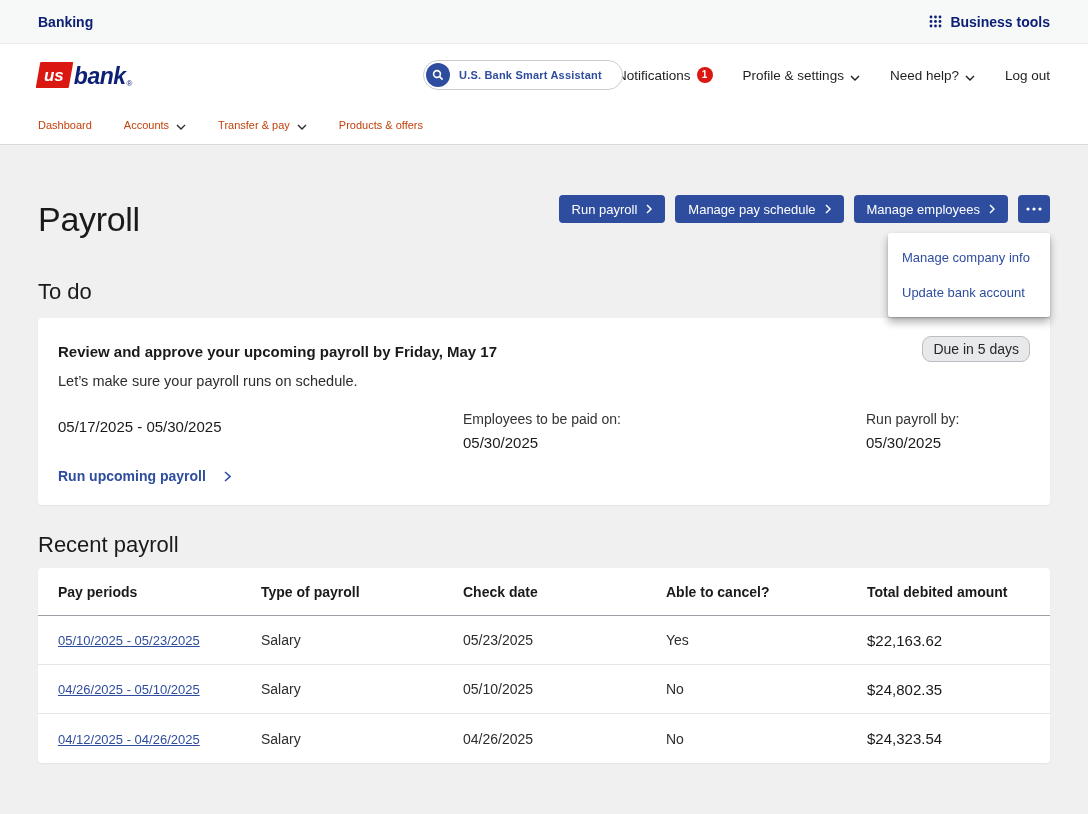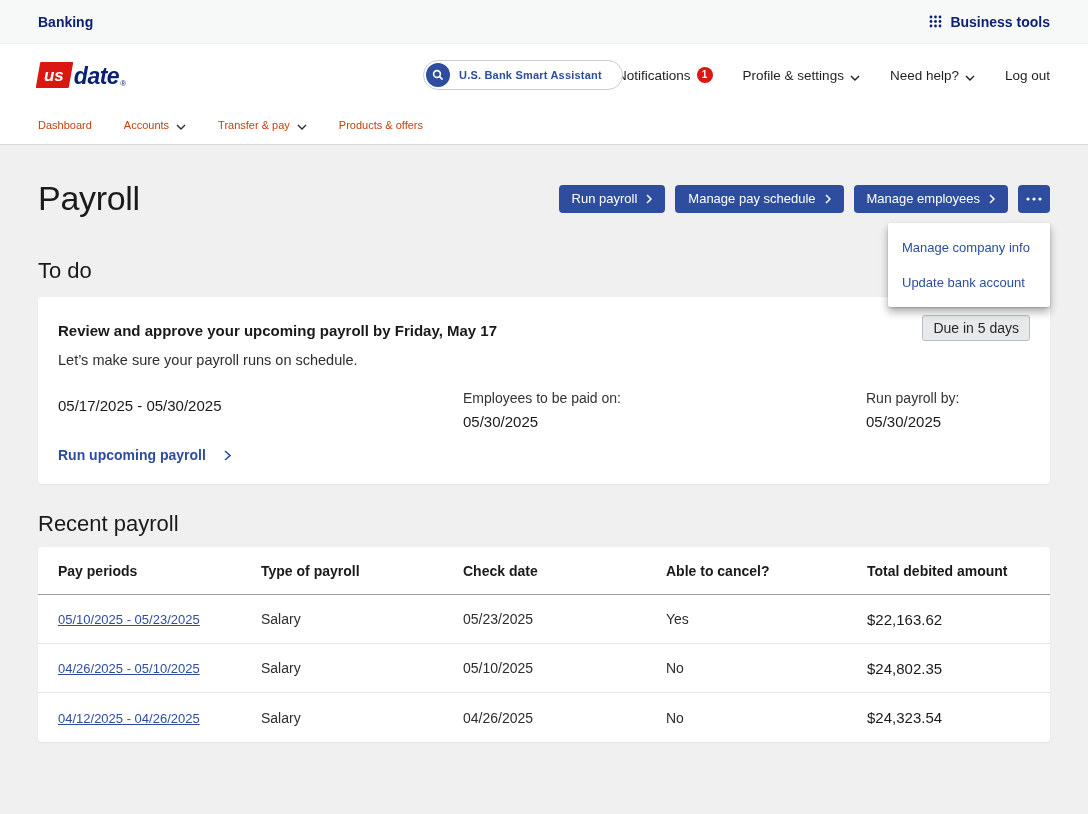--- a/index.html
+++ b/index.html
@@ -33,41 +33,41 @@
                  font-size:10px; font-weight:700; line-height:16px; text-align:center; display:inline-block; }
   .chev { display:inline-block; margin-top:2px; }
 
   
   .nav { height:39px; background:#fff; border-bottom:1px solid #d7d9da; display:flex; align-items:center; gap:32px; padding:0 38px; }
   .nav-item { font-size:11px; color:#c2410c; display:flex; align-items:center; gap:7px; }
 
   
   .main { padding:0 38px; }
   .page-head { display:flex; align-items:center; justify-content:space-between; margin-top:34px; }
-  h1 { font-size:34px; font-weight:500; color:#1a1a1a; letter-spacing:-0.3px; }
+  h1 { font-size:34px; font-weight:500; color:#1a1a1a; letter-spacing:-0.3px;margin-top:21px; }
   .actions { display:flex; align-items:center; gap:10px; position:relative; }
   .btn { height:28px; background:var(--accent_blue,#2e4d9e); color:#fff; border:none; border-radius:4px;
          font-family:inherit; font-size:13px; padding:0 13px; display:flex; align-items:center; gap:9px; cursor:pointer; }
   .btn-more { width:32px; padding:0; justify-content:center; }
 
   .menu { position:absolute; top:38px; right:0; width:162px; background:#fff; border-radius:2px; padding:7px 0;
           box-shadow:0 1px 2px rgba(0,0,0,.18), 0 5px 9px rgba(0,0,0,.32); z-index:20; }
   .menu-item { display:block; padding:10px 14px; font-size:13px; font-weight:500; color:var(--accent_blue,#2e4d9e); }
 
   h2 { font-size:22px; font-weight:500; color:#1a1a1a; }
   .h2-todo { margin:40px 0 13px; }
   .h2-recent { margin:27px 0 10px; }
 
   .card { background:#fff; border-radius:4px; box-shadow:0 1px 2px rgba(0,0,0,.05); }
 
   
   .todo-card { padding:18px 20px 20px; }
   .todo-top { display:flex; align-items:flex-start; justify-content:space-between; }
   .todo-title { font-size:15px; font-weight:700; color:#1a1a1a; padding-top:7px; }
-  .due-badge { background:var(--badge_bg,#e8e9ea); border:1px solid var(--badge_border,#babdc1); border-radius:3px;
+  .due-badge { background:var(--badge_bg,#e8e9ea); border:1px solid var(--badge_border,#babdc1); border-radius:9px;
                font-size:14px; color:#26292c; padding:4px 10px; white-space:nowrap; }
   .todo-sub { font-size:14.5px; color:#2d2d2d; margin-top:11px; }
   .todo-cols { display:grid; grid-template-columns:405px 403px 1fr; margin-top:22px; }
   .todo-label { font-size:14px; color:#333; }
   .todo-value { font-size:15px; font-weight:400; color:#1a1a1a; margin-top:7px; }
   .run-link { display:inline-flex; align-items:center; gap:18px; margin-top:17px;
               font-size:14px; font-weight:700; color:var(--accent_blue,#2e4d9e); }
 
   
   .trow { display:grid; grid-template-columns:203px 202px 203px 201px 1fr; align-items:center; padding:0 20px; }
@@ -101,21 +101,21 @@
       </g>
         </svg>
     </span>
     <span>Business tools</span>
   </a>
 </div>
 
 <header class="header">
   <div class="logo">
     <span class="logo-flag"><span>us</span></span>
-    <span class="logo-bank">date</span>
+    <span class="logo-bank">bank</span>
     <span class="logo-reg">®</span>
   </div>
 
   <div class="search-pill">
     <span class="search-circle">
       <svg width="12" height="12" viewBox="0 0 12 12" fill="none" stroke="#fff" stroke-width="1.6">
         <circle cx="5" cy="5" r="3.4"></circle>
           <line x1="7.6" y1="7.6" x2="10.6" y2="10.6"></line>
       </svg>
     </span>

